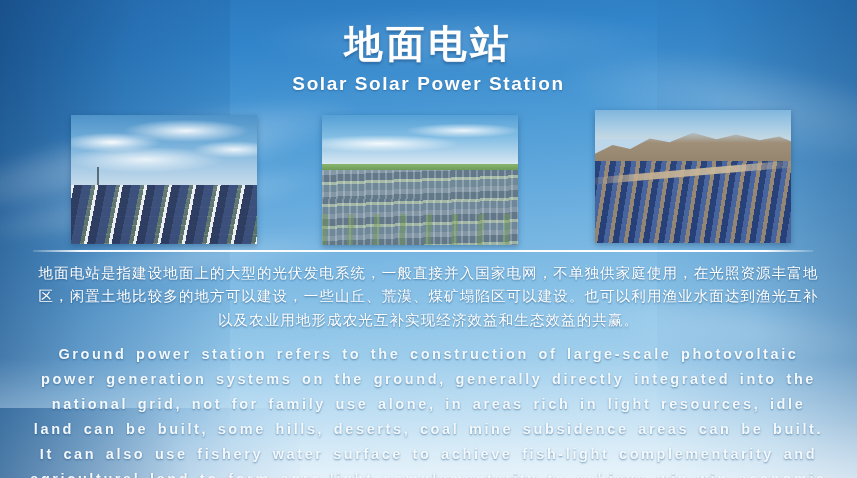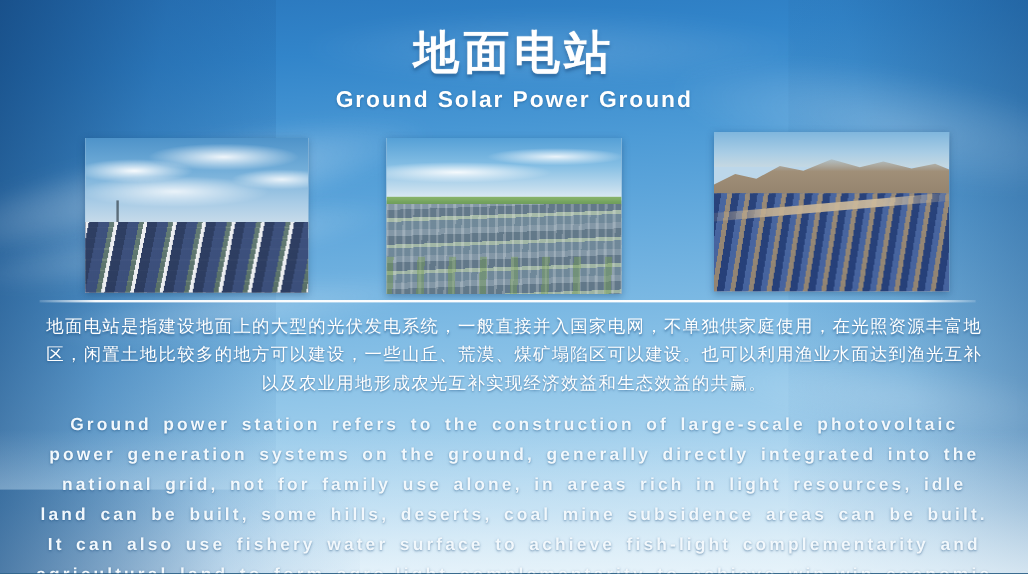--- a/index.html
+++ b/index.html
@@ -6,21 +6,21 @@
     margin: 0;
     padding: 0;
     background: #0a2a4a;
   }
   #stage {
     position: relative;
     width: 857px;
     height: 478px;
     overflow: hidden;
     font-family: "Liberation Sans", "DejaVu Sans", sans-serif;
-    background: #0369a1;
+    background: #737373;
   }
 
   
   .bg-base {
     position: absolute;
     inset: 0;
     background: linear-gradient(176deg,
         #2a77bd 0%,
         #3285ca 12%,
         #4d9bd6 28%,
@@ -272,21 +272,21 @@
   <div class="cloud-wisp w2"></div>
   <div class="cloud-wisp w3"></div>
   <div class="cloud-wisp w4"></div>
   <div class="cloud-wisp w5"></div>
   <div class="cloud-wisp w6"></div>
   <div class="horizon-glow"></div>
   <div class="horizon-dark"></div>
 
   <div class="header">
     <h1 class="title-cn">地面电站</h1>
-    <div class="title-en">Ground Solar Power Ground</div>
+    <div class="title-en">Solar Solar Power Station</div>
   </div>
 
   <div class="photo-row">
 
     <div class="photo" id="photo-1">
       <div class="sky"></div>
       <div class="treeline"></div>
       <div class="pylon"></div>
       <div class="ground"></div>
     </div>

